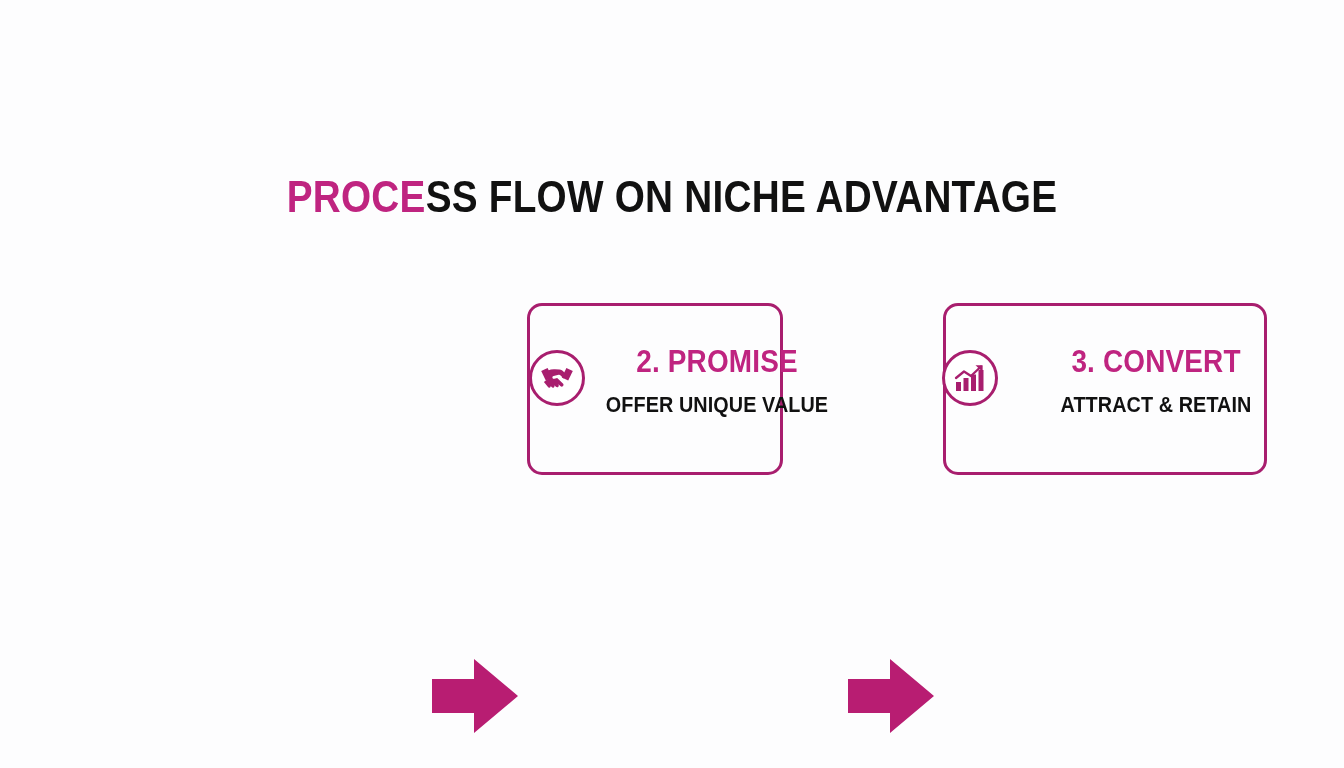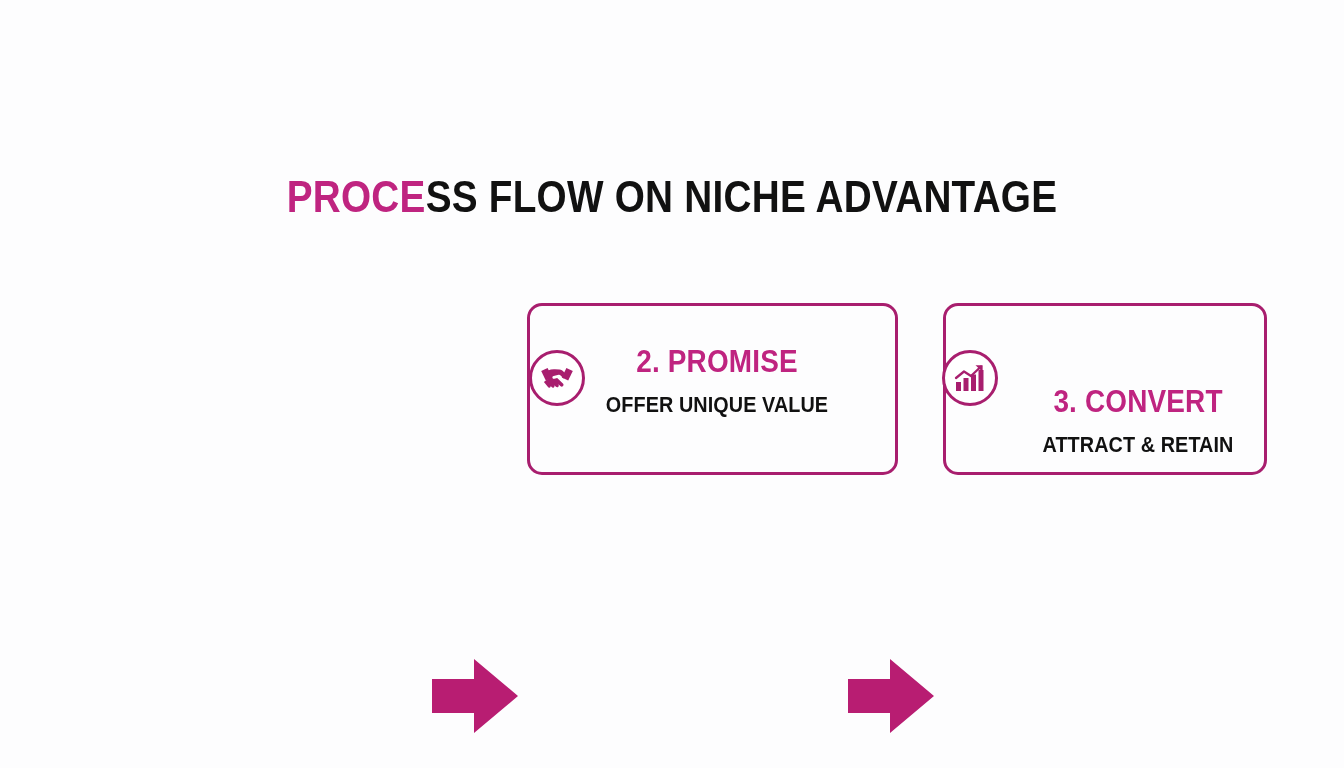--- a/index.html
+++ b/index.html
@@ -52,32 +52,32 @@
   .card {
     position: absolute;
     top: 0;
     height: 172px;
     border: 3px solid #a81e6e;
     border-radius: 15px;
     background: transparent;
     box-sizing: border-box;
   }
   .card-1 { left: 91px;  width: 336px; }
-  .card-2 { left: 527px; width: 371px; }
+  .card-2 { left: 527px; width: 256px; }
   .card-3 { left: 943px; width: 324px; }
 
   
   .card-text {
     position: absolute;
     top: 38px;
     text-align: center;
   }
   .card-1 .card-text { left: 58px;  width: 272px; }
   .card-2 .card-text { left: 62px;  width: 250px; }
-  .card-3 .card-text { left: 66px;  width: 252px; margin-top: 40px; }
+  .card-3 .card-text { left: 84px;  width: 252px; }
 
   .card-heading {
     color: #bf2480;
     font-size: 31px;
     font-weight: 700;
     line-height: 36px;
     letter-spacing: 0.2px;
     white-space: nowrap;
     font-family: "Liberation Sans Narrow", "Liberation Sans", sans-serif;
     transform: scaleX(0.9);

